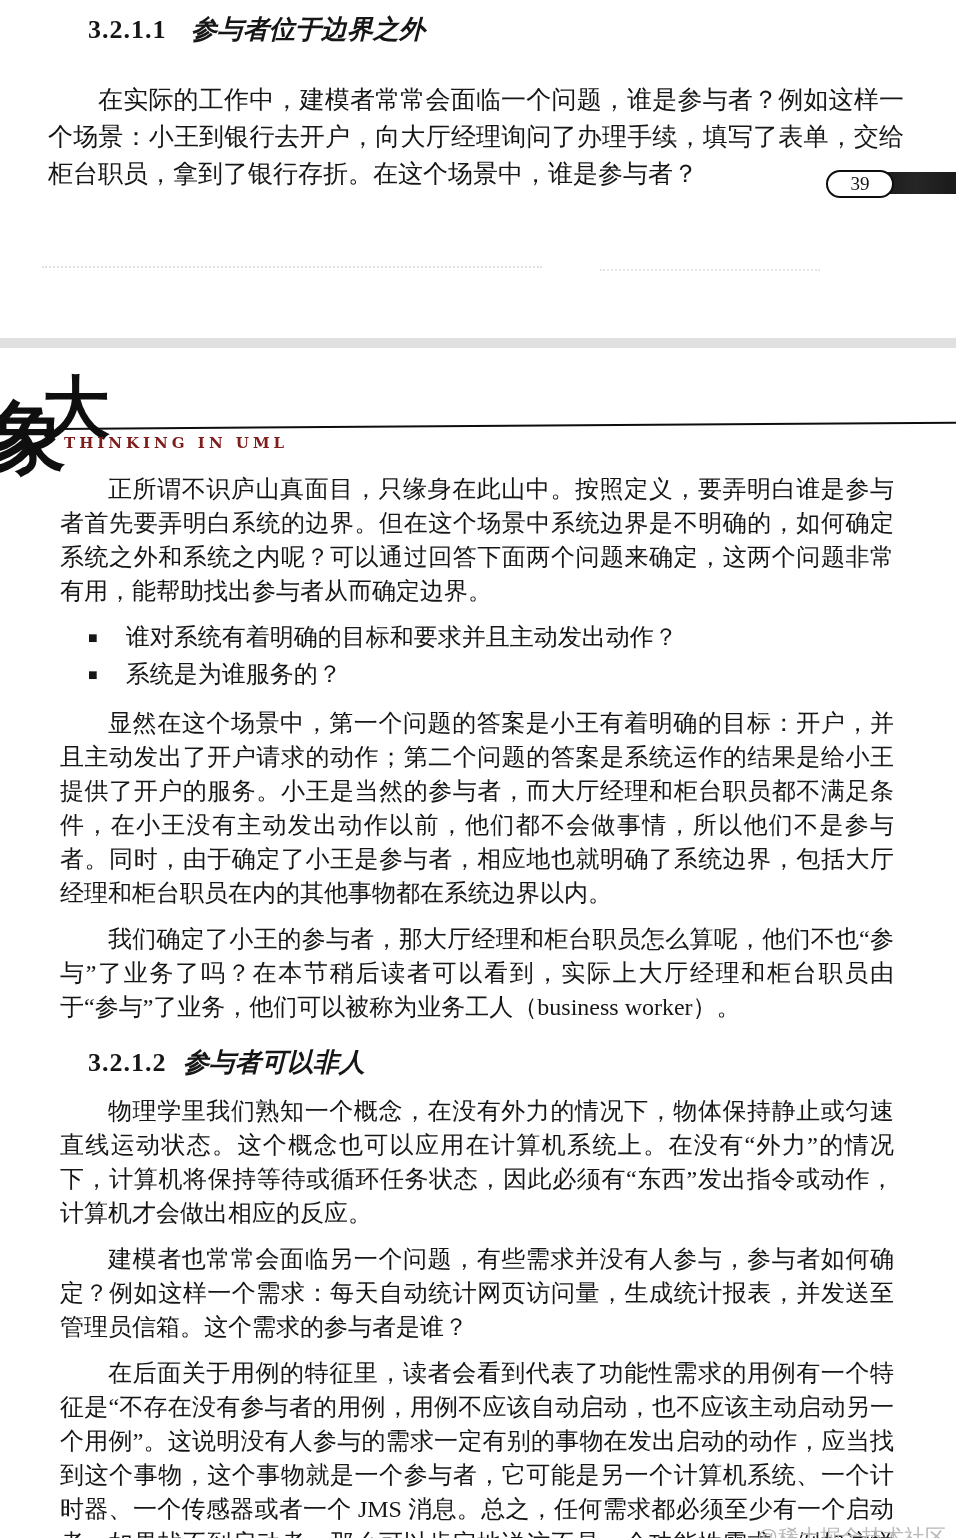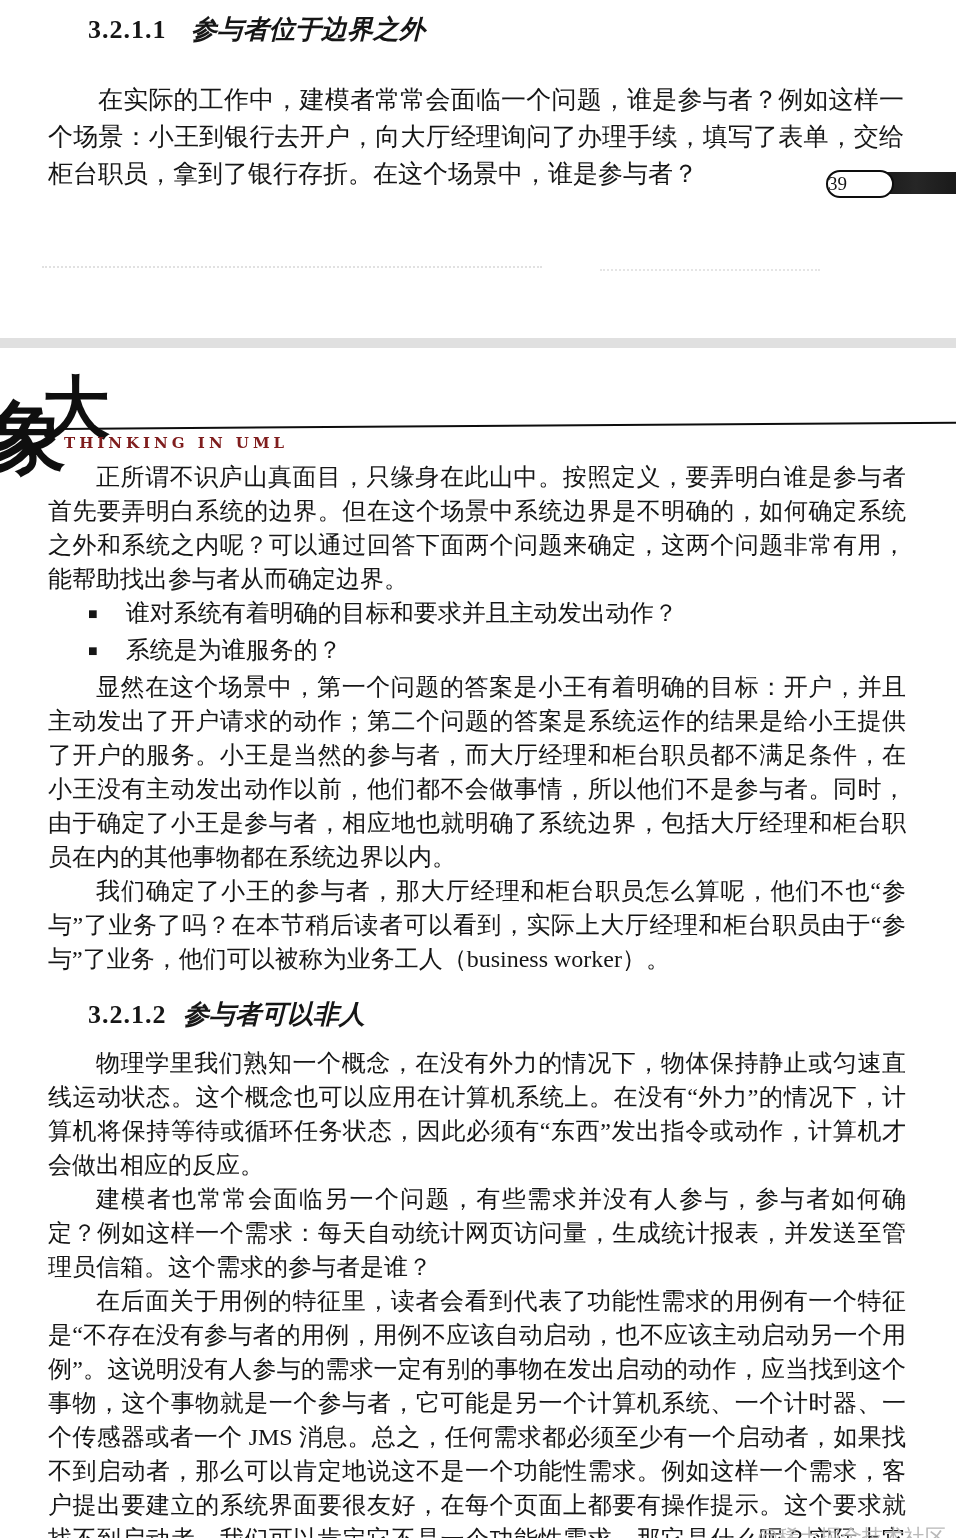--- a/index.html
+++ b/index.html
@@ -48,21 +48,21 @@
     background: linear-gradient(90deg, #141414, #262626 60%, #1a1a1a);
     border-radius: 2px 0 0 2px;
   }
   .page-pill {
     position: absolute;
     left: 0; top: 0;
     width: 64px; height: 24px;
     background: #ffffff;
     border: 2px solid #0d0d0d;
     border-radius: 14px;
-    display: flex; align-items: center; 
+    display: flex; align-items: center; justify-content: center;
     z-index: 2;
   }
   .page-pill span { font-size: 19px; font-weight: 500; }
 
   
   .scan-artifacts-1 {
     position: absolute; top: 266px; left: 42px; width: 500px;
     border-top: 2px dotted #c9c9c9; opacity: .55;
   }
   .scan-artifacts-2 {
@@ -114,21 +114,21 @@
   }
 
   
   .main-text {
     position: absolute;
     top: 460px; left: 48px; right: 50px;
     font-size: 24px;
     line-height: 34px;
     text-align: justify;
   }
-  .main-text p { margin: 0; text-indent: 2em; }
+  .main-text p { margin: 12px; text-indent: 2em; }
   .bullets { list-style: none; margin: 0; padding: 0 0 0 40px; }
   .bullets li { display: flex; align-items: baseline; line-height: 34px; }
   .bullet-marker {
     font-size: 16px;
     margin-right: 28px;
     position: relative; top: -2px;
     flex: 0 0 auto;
   }
   .sub-heading {
     margin: 22px 0 14px 40px;

